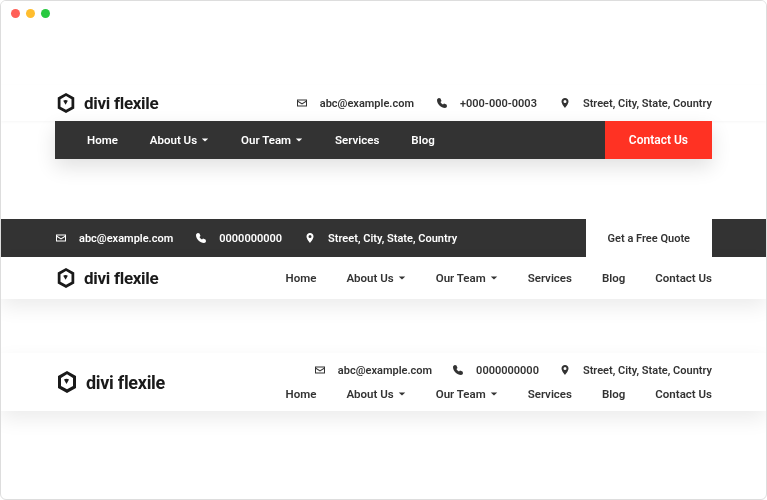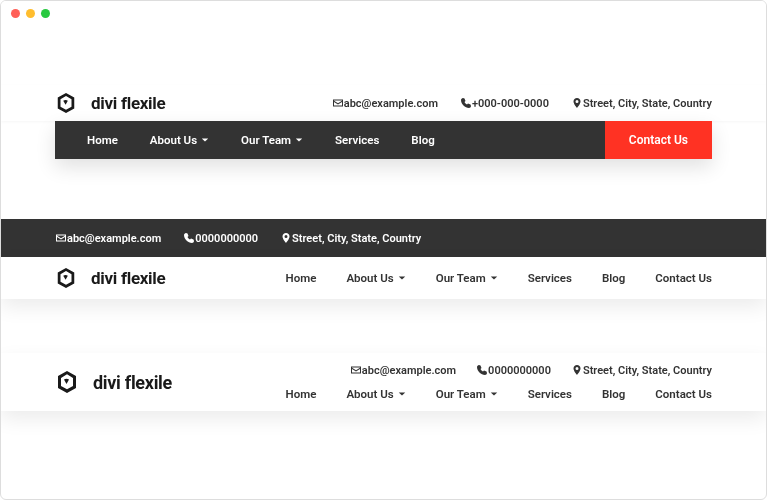--- a/index.html
+++ b/index.html
@@ -8,25 +8,25 @@
 .window { width: 767px; height: 500px; background: #fff; border: 1px solid #ddd; border-radius: 6px; position: relative; overflow: hidden; }
 .titlebar { height: 24px; display: flex; align-items: center; padding: 0 10px; gap: 6px; background: #fff; }
 .dot { width: 9px; height: 9px; border-radius: 50%; }
 .dot-red { background: #ff5f57; }
 .dot-yellow { background: #ffbd2e; }
 .dot-green { background: #28c940; }
 
 .canvas { padding: 0; }
 
 
-.logo { display: flex; align-items: center; gap: 14px; }
+.logo { display: flex; align-items: center; gap: 7px; }
 .logo svg { flex-shrink: 0; }
 .logo-text { font-weight: 700; font-size: 17px; color: #1a1a1a; letter-spacing: -0.3px; }
 
-.info-item { display: flex; align-items: center; gap: 0; font-size: 11px; font-weight: 600; text-align: center; }
+.info-item { display: flex; align-items: center; gap: 12px; font-size: 11px; font-weight: 600; text-align: center; }
 .icon { width: 12px; height: 12px; flex-shrink: 0; }
 
 .nav-item { font-size: 11.5px; font-weight: 600; display: flex; align-items: center; gap: 4px; cursor: pointer; padding-left: 12px; }
 .chev { width: 8px; height: 8px; }
 
 
 .d1 { margin-top: 60px; }
 .d1-top { display: flex; align-items: center; justify-content: space-between; padding: 0 54px; height: 36px; background: #fff; box-shadow: 0 1px 3px rgba(0,0,0,0.04); }
 .d1-info { display: flex; gap: 22px; color: #333; }
 .d1-nav { display: flex; align-items: center; background: #333; height: 38px; margin: 0 54px; box-shadow: 0 8px 20px rgba(0,0,0,0.12); }
@@ -77,21 +77,21 @@
           <div class="info-item">
             <svg class="icon" viewBox="0 0 24 24">
                 <path fill="currentColor" d="M2 5h20v14H2V5zm2 2v.5l8 5 8-5V7H4zm16 3l-8 5-8-5v7h16v-7z"></path>
               </svg>
             <span>abc@example.com</span>
           </div>
           <div class="info-item">
             <svg class="icon" viewBox="0 0 24 24">
                 <path fill="currentColor" d="M6 2l3 1 2 5-2 2c1 2 3 4 5 5l2-2 5 2 1 3c0 2-2 4-4 4C10 22 2 14 2 6c0-2 2-4 4-4z"></path>
               </svg>
-            <span>+000-000-0000</span>
+            <span>+000-000-0003</span>
           </div>
           <div class="info-item">
             <svg class="icon" viewBox="0 0 24 24">
                 <path fill="currentColor" d="M12 2C8 2 5 5 5 9c0 5 7 13 7 13s7-8 7-13c0-4-3-7-7-7zm0 10a3 3 0 110-6 3 3 0 010 6z"></path>
               </svg>
             <span>Street, City, State, Country</span>
           </div>
         </div>
       </div>
       <div class="d1-nav">
@@ -139,20 +139,23 @@
               </svg>
             <span>0000000000</span>
           </div>
           <div class="info-item">
             <svg class="icon" viewBox="0 0 24 24">
                 <path fill="currentColor" d="M12 2C8 2 5 5 5 9c0 5 7 13 7 13s7-8 7-13c0-4-3-7-7-7zm0 10a3 3 0 110-6 3 3 0 010 6z"></path>
               </svg>
             <span>Street, City, State, Country</span>
           </div>
         </div>
+        <div class="d2-cta">
+            <span>Get a Free Quote</span>
+          </div>
       </div>
       <div class="d2-nav">
         <div class="logo">
           <svg width="22" height="22" viewBox="0 0 24 24">
               <path fill="#1a1a1a" d="M12 1L3 6v12l9 5 9-5V6l-9-5zm0 3.3L18 8v8l-6 3.3L6 16V8l6-3.7z"></path>
               <path fill="#1a1a1a" d="M9 9.5c1.5-1 3.5-1 5 0l-2.5 4.5L9 9.5z"></path>
             </svg>
           <span class="logo-text">divi flexile</span>
         </div>
         <div class="d2-nav-items">

